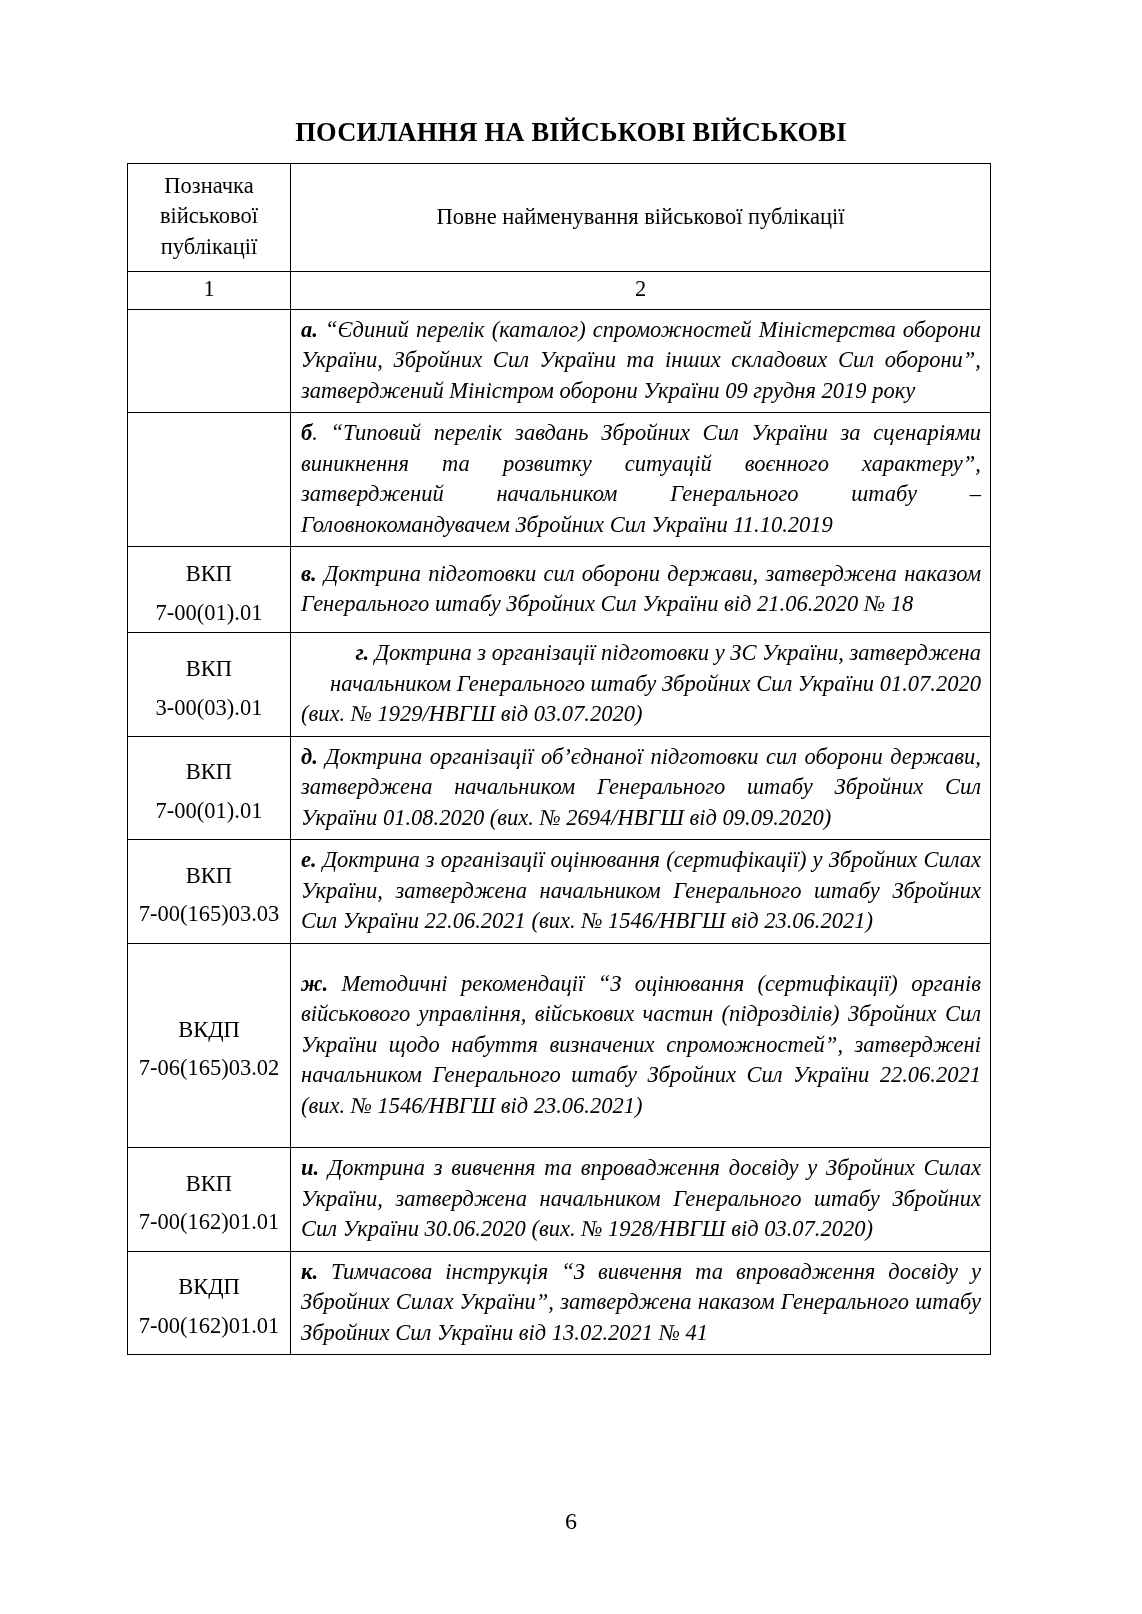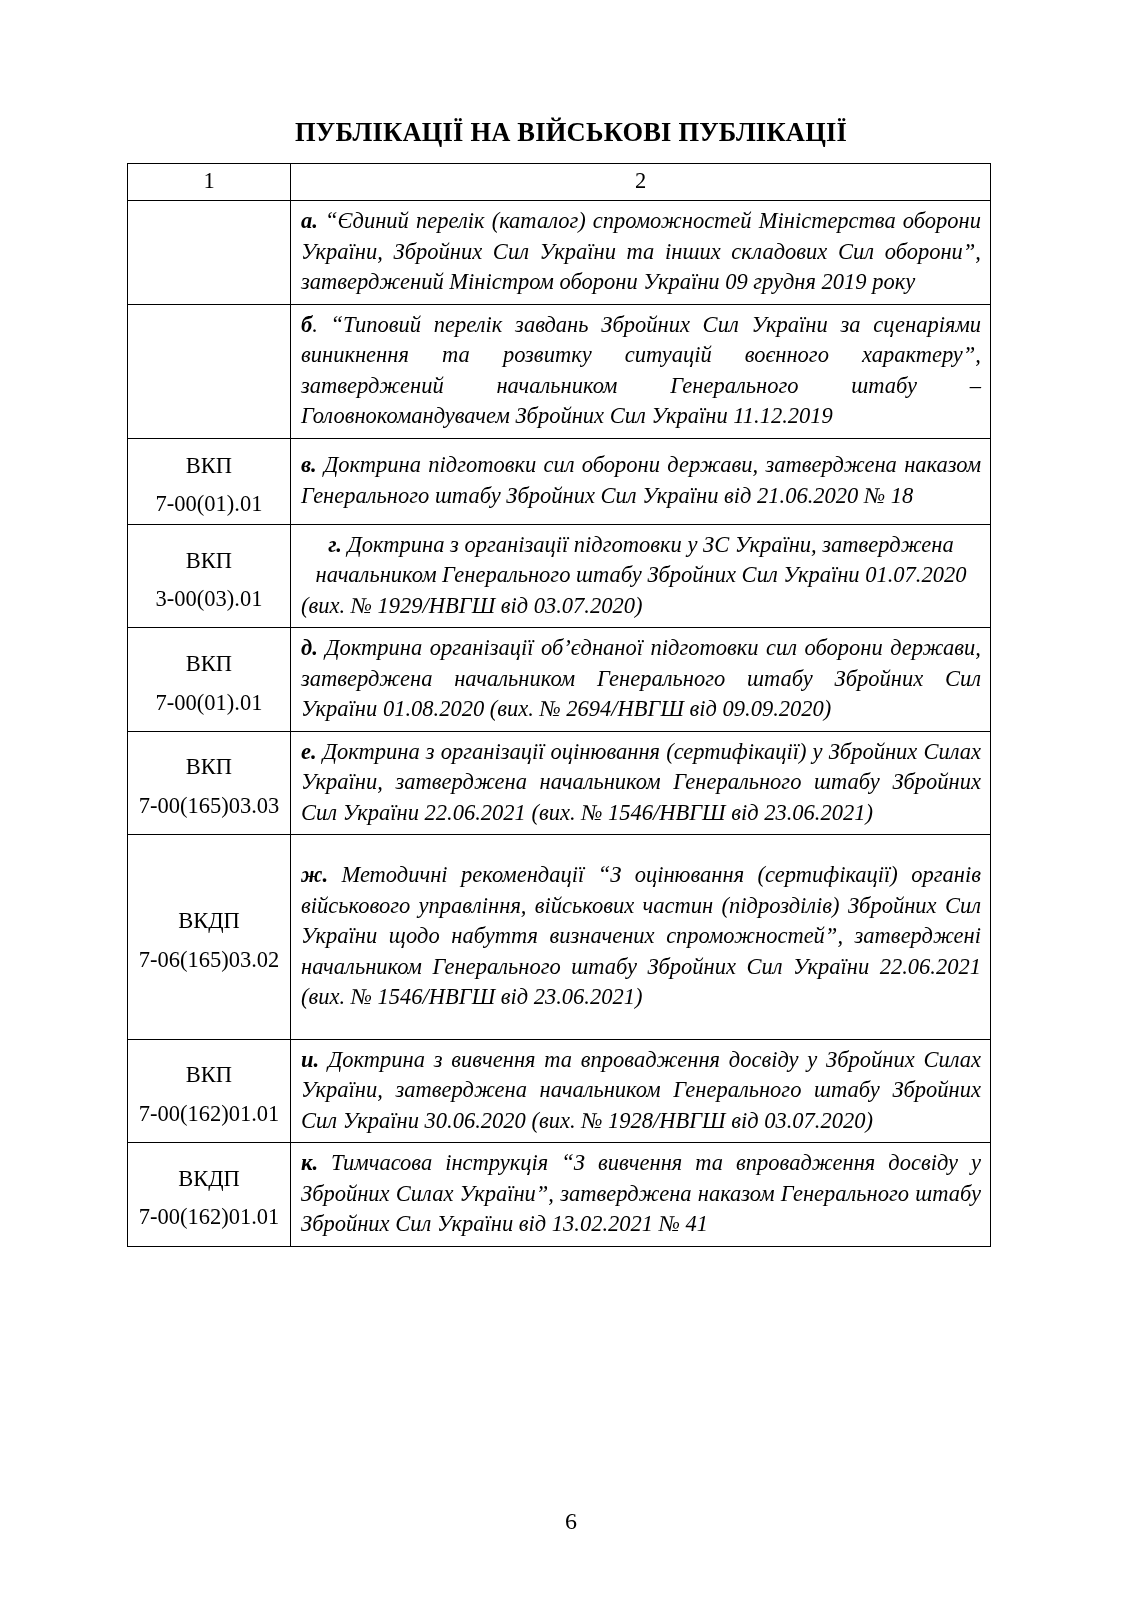--- a/index.html
+++ b/index.html
@@ -76,21 +76,21 @@
   .code-cell .ln { display: block; white-space: nowrap; margin-top: 8px; }
   
   .name-cell {
     vertical-align: top;
     text-align: justify;
     text-align-last: left;
     padding: 5px 9px 6px 10px !important;
     hyphens: none;
   }
   .name-cell.left-align {
-    text-align: center;
+    text-align: right;
   }
   .name-cell.pad-extra {
     padding-top: 25px !important;
     padding-bottom: 26px !important;
     margin-top: 44px;
   }
   .name-cell p {
     margin: 0;
     font-style: italic;
   }
@@ -104,50 +104,58 @@
     width: 1142px;
     text-align: center;
     font-size: 24px;
   }
 </style>
 </head>
 <body>
 
 <div class="page">
 
-  <div class="doc-title">ПУБЛІКАЦІЇ НА ВІЙСЬКОВІ ПУБЛІКАЦІЇ</div>
+  <div class="doc-title">ПОСИЛАННЯ НА ВІЙСЬКОВІ ВІЙСЬКОВІ</div>
 
   <table class="ref-table">
     <colgroup>
       <col class="col-code">
       <col class="col-name">
     </colgroup>
     <tbody>
       <tr>
+        <td class="hdr-code">
+          <span class="ln">Позначка</span>
+          <span class="ln">військової</span>
+          <span class="ln">публікації</span>
+        </td>
+        <td class="hdr-name">Повне найменування військової публікації</td>
+      </tr>
+      <tr>
         <td class="num-cell">1</td>
         <td class="num-cell">2</td>
       </tr>
 
       <tr>
         <td class="code-cell">
           <span class="ln"></span>
           <span class="ln"></span>
         </td>
         <td class="name-cell">
           <p><span class="marker">а.</span> <span>“Єдиний перелік (каталог) спроможностей Міністерства оборони України, Збройних Сил України та інших складових Сил оборони”, затверджений Міністром оборони України 09 грудня 2019 року</span></p>
         </td>
       </tr>
 
       <tr>
         <td class="code-cell">
           <span class="ln"></span>
           <span class="ln"></span>
         </td>
         <td class="name-cell">
-          <p><span class="marker">б</span><span>. “Типовий перелік завдань Збройних Сил України за сценаріями виникнення та розвитку ситуацій воєнного характеру”, затверджений начальником Генерального штабу – Головнокомандувачем Збройних Сил України 11.12.2019</span></p>
+          <p><span class="marker">б</span><span>. “Типовий перелік завдань Збройних Сил України за сценаріями виникнення та розвитку ситуацій воєнного характеру”, затверджений начальником Генерального штабу – Головнокомандувачем Збройних Сил України 11.10.2019</span></p>
         </td>
       </tr>
 
       <tr>
         <td class="code-cell">
           <span class="ln">ВКП</span>
           <span class="ln">7-00(01).01</span>
         </td>
         <td class="name-cell">
           <p><span class="marker">в.</span> <span>Доктрина підготовки сил оборони держави, затверджена наказом Генерального штабу Збройних Сил України від 21.06.2020 № 18</span></p>

